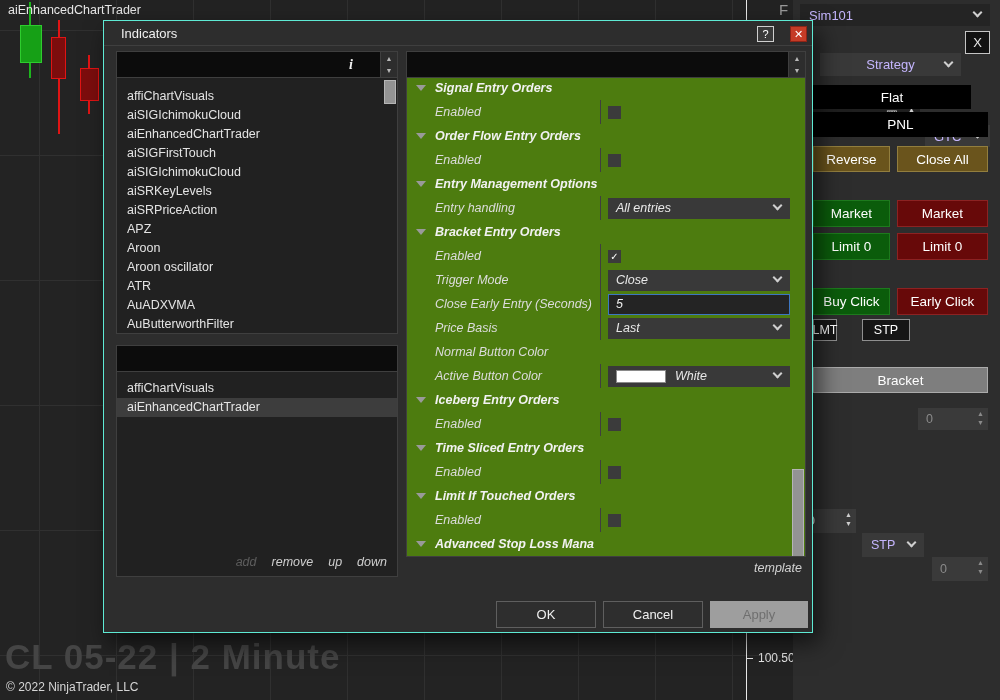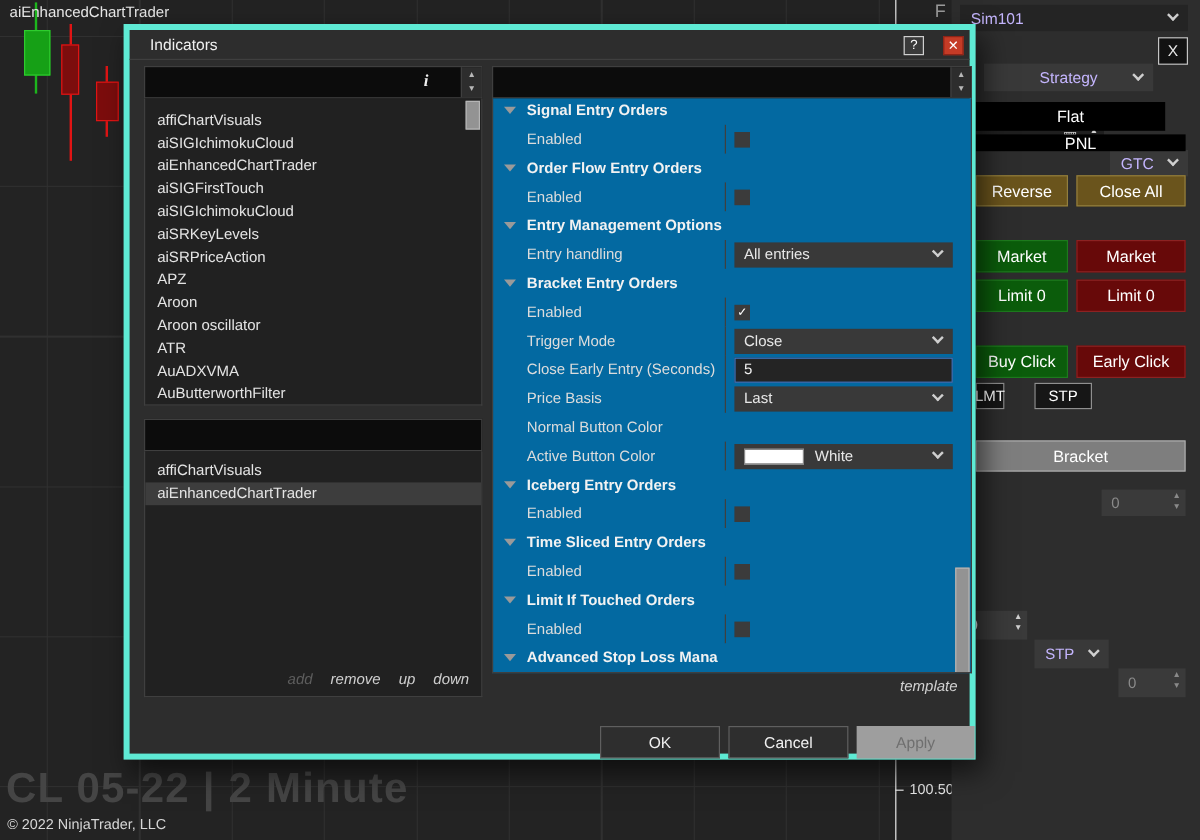--- a/index.html
+++ b/index.html
@@ -44,38 +44,38 @@
   .spin .arrows { position:absolute; right:4px; top:1px; display:flex; flex-direction:column; line-height:9px; font-size:7px; color:#cfcfcf; }
   .spin.disabled { color:#8a8a8a; }
   .spin.disabled .arrows { color:#8a8a8a; }
   .xbtn { background:#121212; border:1px solid #c4c4c4; color:#e8e8e8; font-size:13px; display:flex; align-items:center; justify-content:center; }
   .qty-group { background:#1f1f1f; display:flex; align-items:center; position:relative; }
   .cursor-bar { width:1px; height:14px; background:#f0f0f0; margin-left:5px; }
   .calc-icon { position:absolute; right:22px; color:#c8c8c8; font-size:13px; }
   .qty-arrows { position:absolute; right:5px; display:flex; flex-direction:column; line-height:9px; font-size:7px; color:#cfcfcf; }
 
   
-  .dialog { position:absolute; left:103px; top:20px; width:710px; height:613px; background:#2d2d2d; border:5px solid #5eead4; z-index:5; box-shadow:6px 10px 22px rgba(0,0,0,.6); }
+  .dialog { position:absolute; left:103px; top:20px; width:710px; height:613px; background:#2d2d2d; border:1px solid #5eead4; z-index:5; box-shadow:6px 10px 22px rgba(0,0,0,.6); }
   .dlg-titlebar { position:absolute; left:0; top:0; right:0; height:25px; border-bottom:1px solid #3f3f3f; display:flex; align-items:center; }
   .dlg-title { margin-left:17px; font-size:13px; color:#f0f0f0; }
   .dlg-help { position:absolute; right:38px; top:5px; width:17px; height:16px; background:#3a3a3a; border:1px solid #cfcfcf; color:#fff; font-size:11px; display:flex; align-items:center; justify-content:center; }
   .dlg-close { position:absolute; right:5px; top:5px; width:17px; height:16px; background:#c53b26; border:1px solid #8e2417; color:#fff; font-size:11px; font-weight:bold; display:flex; align-items:center; justify-content:center; }
   .panel-header { background:#0c0c0c; border:1px solid #3f3f3f; color:#f0f0f0; font-size:13px; display:flex; align-items:center; position:relative; }
   .panel-header .hlabel { margin-left:10px;margin-top:44px; }
   .info-i { position:absolute; right:44px; font-family:"Liberation Serif","DejaVu Serif",serif; font-style:italic; font-weight:bold; color:#f0f0f0; font-size:14px; }
   .scroll-arrows { position:absolute; right:0; top:0; bottom:0; width:17px; border-left:1px solid #3f3f3f; background:#2d2d2d; display:flex; flex-direction:column; align-items:center; justify-content:space-around; color:#b8b8b8; font-size:7px; }
   .listbox { position:absolute; background:#212121; border:1px solid #3f3f3f; border-top:none; overflow:hidden; }
   .list-item { height:19px; line-height:19px; padding-left:10px; font-size:12.5px; color:#e4e4e4; white-space:nowrap; }
   .list-item.selected { background:#3d3d3d; }
   .scroll-thumb { position:absolute; width:12px; background:#939393; border:1px solid #b5b5b5; }
   .link-row { position:absolute; right:10px; display:flex; gap:15px; font-size:12.5px; font-style:italic; }
   .link { color:#cfcfcf; }
   .link.disabled { color:#5d5d5d; }
 
-  .props-box { position:absolute; background:#0369a1; border:1px solid #3f3f3f; border-top:none; overflow:hidden; }
+  .props-box { position:absolute; background:#4d7c0f; border:1px solid #3f3f3f; border-top:none; overflow:hidden;font-style:italic; }
   .prow { height:24px; display:flex; align-items:center; }
   .prow .plabel { width:193px; padding-left:28px; font-size:12.5px; color:#dcdcdc; white-space:nowrap; overflow:hidden; }
   .prow .pvalue { flex:1; height:100%; border-left:1px solid #3f3f3f; display:flex; align-items:center; padding-left:7px; }
   .prow.cat { font-weight:bold; }
   .prow.cat .tri { width:0; height:0; border-left:5px solid transparent; border-right:5px solid transparent; border-top:6px solid #9a9a9a; margin-left:9px; }
   .prow.cat .clabel { margin-left:9px; font-size:12.5px; color:#f2f2f2; white-space:nowrap; }
   .chk { width:13px; height:13px; background:#3b3b3b; display:flex; align-items:center; justify-content:center; color:#fff; font-size:10px; font-weight:bold; }
   .psel { width:182px; height:21px; background:#393939; color:#e8e8e8; font-size:12.5px; display:flex; align-items:center; padding-left:8px; position:relative; }
   .pinput { width:182px; height:21px; background:#242424; border:1px solid #3d76c2; color:#f0f0f0; font-size:12.5px; display:flex; align-items:center; padding-left:7px; }
   .swatch { width:50px; height:13px; border:1px solid #8a8a8a; margin-right:9px; }
@@ -133,21 +133,21 @@
         </span>
     </div>
     <div class="tp select" style="left:132px; top:58px; width:65px; height:22px;">
       <span>GTC</span>
       <span class="chev"></span>
     </div>
 
     <div class="tp btn btn-black" style="left:20px; top:85px; width:158px; height:24px;">
       <span>Flat</span>
     </div>
-    <div class="tp btn btn-black" style="left:20px; top:112px; width:175px; height:14px;">
+    <div class="tp btn btn-black" style="left:20px; top:112px; width:175px; height:25px;">
       <span>PNL</span>
     </div>
 
     <div class="tp btn btn-brown" style="left:20px; top:146px; width:77px; height:26px;">
       <span>Reverse</span>
     </div>
     <div class="tp btn btn-brown" style="left:104px; top:146px; width:91px; height:26px;">
       <span>Close All</span>
     </div>
 

